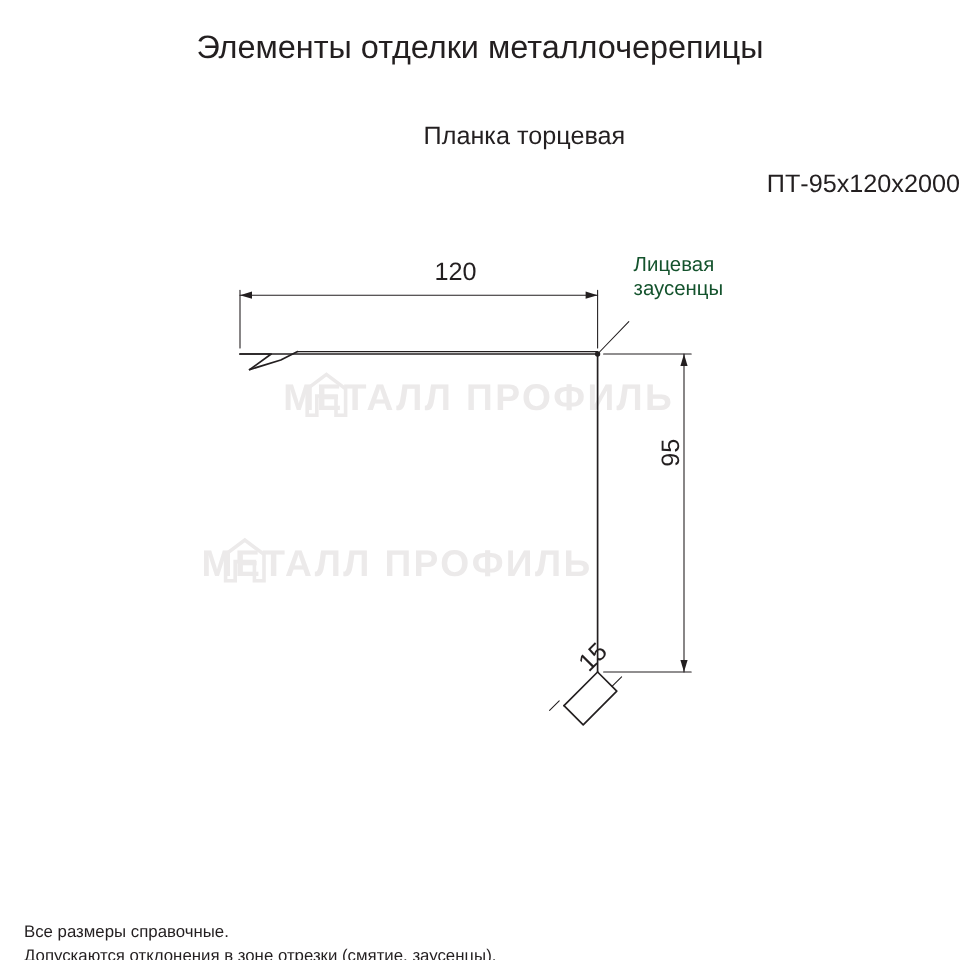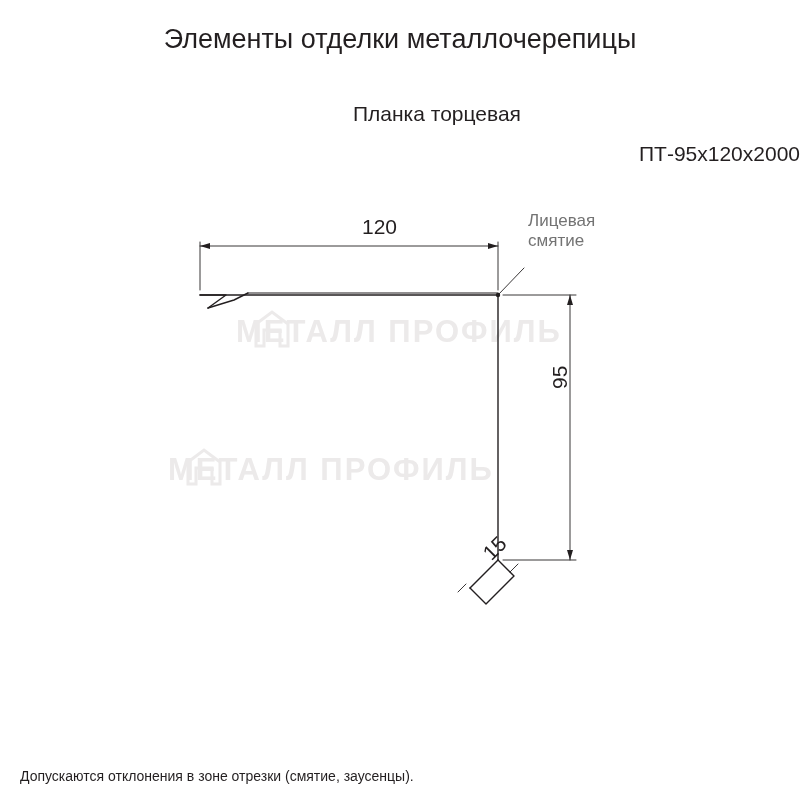--- a/index.html
+++ b/index.html
@@ -91,21 +91,21 @@
   .dim-120 { top: 215px; left: 332px; margin-left: 30px; }
   .dim-95  { top: 389px; left: 548px; transform: rotate(-90deg); transform-origin: left top; }
   .dim-15  { top: 548px; left: 478px; transform: rotate(-45deg); transform-origin: left top; }
 
   .face-label {
     position: absolute;
     top: 211px;
     left: 528px;
     font-size: 17px;
     line-height: 20px;
-    color: #737373;
+    color: #14532d;
     white-space: nowrap;
   }
 
   
   .footer {
     position: absolute;
     left: 20px;
     top: 766px;
     font-size: 14px;
     line-height: 20px;
@@ -164,20 +164,21 @@
       <circle cx="498" cy="105" r="2.2" fill="#231f20" stroke="none"></circle>
     </g>
   </svg>
 
   <div class="dim dim-120">120</div>
   <div class="dim dim-95">95</div>
   <div class="dim dim-15">15</div>
 
   <div class="face-label">
     <div>Лицевая</div>
-    <div>смятие</div>
+    <div>заусенцы</div>
   </div>
 
   <div class="footer">
+    <div>Все размеры справочные.</div>
     <div>Допускаются отклонения в зоне отрезки (смятие, заусенцы).</div>
   </div>
 
 </div>
 
 </body></html>

